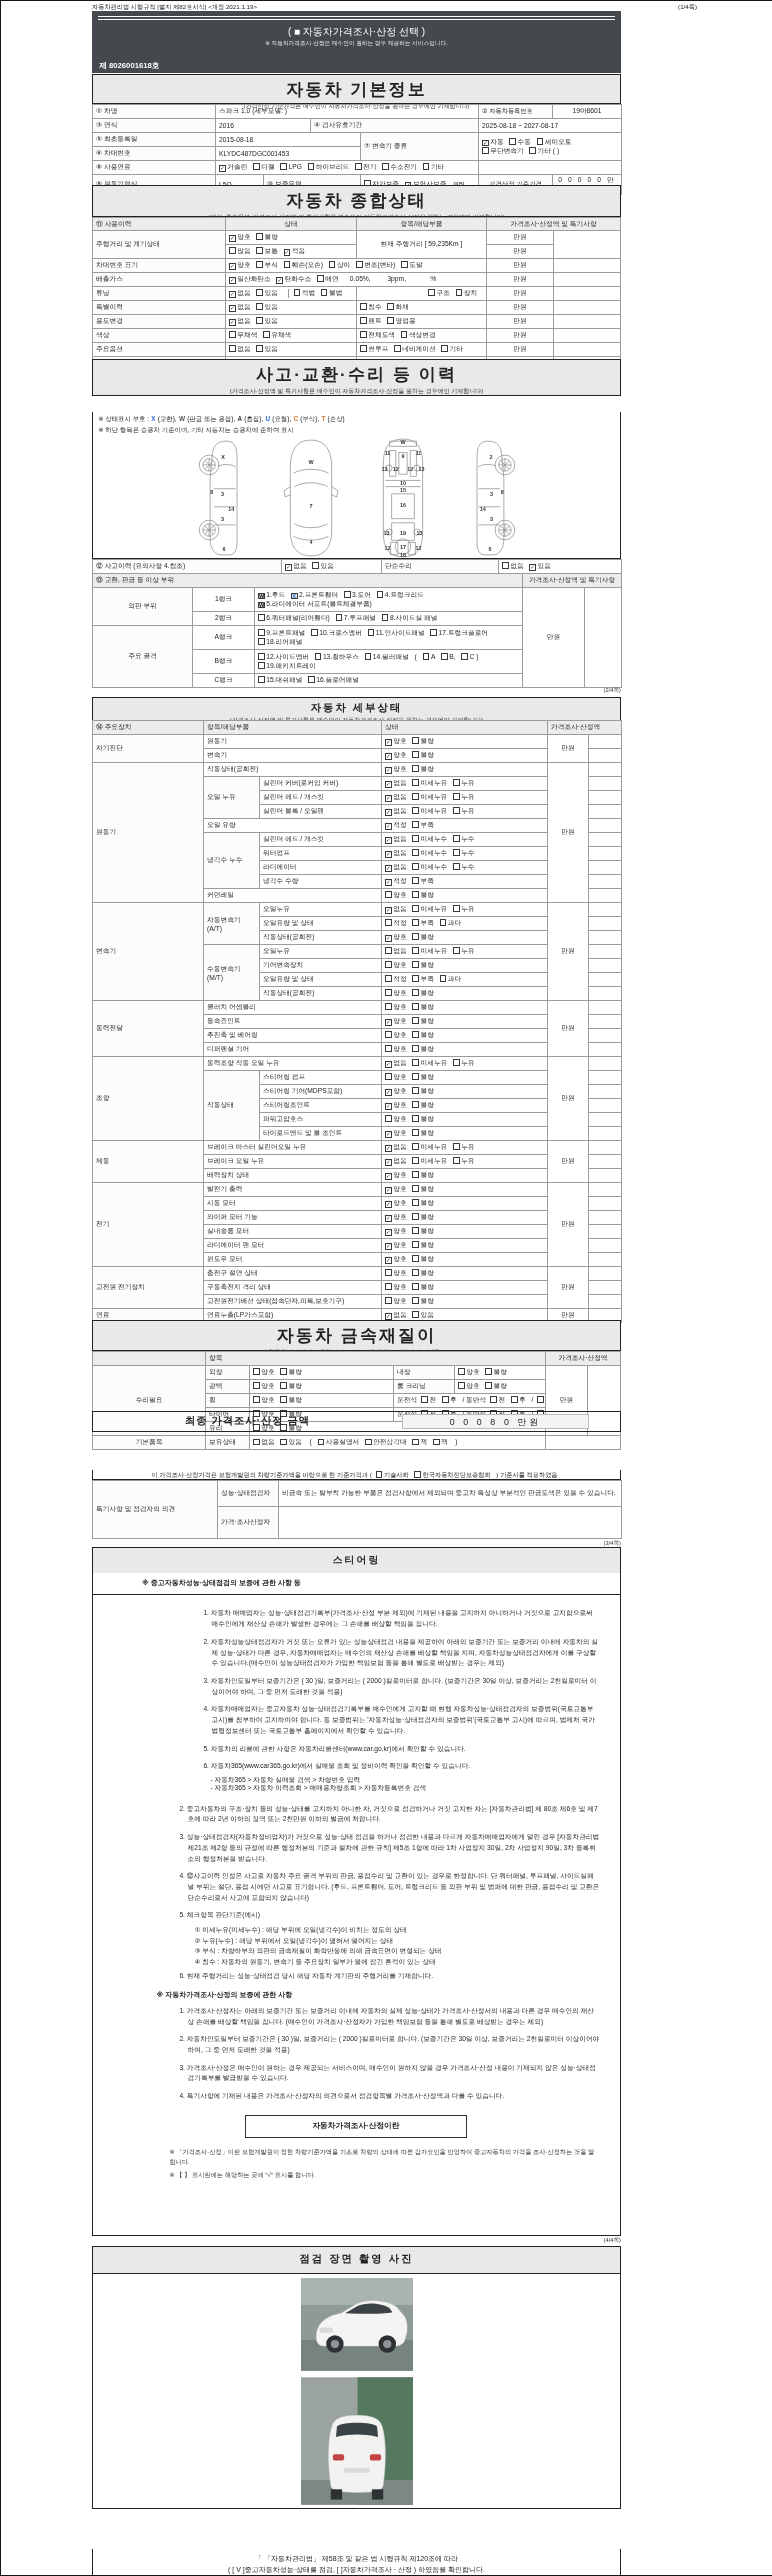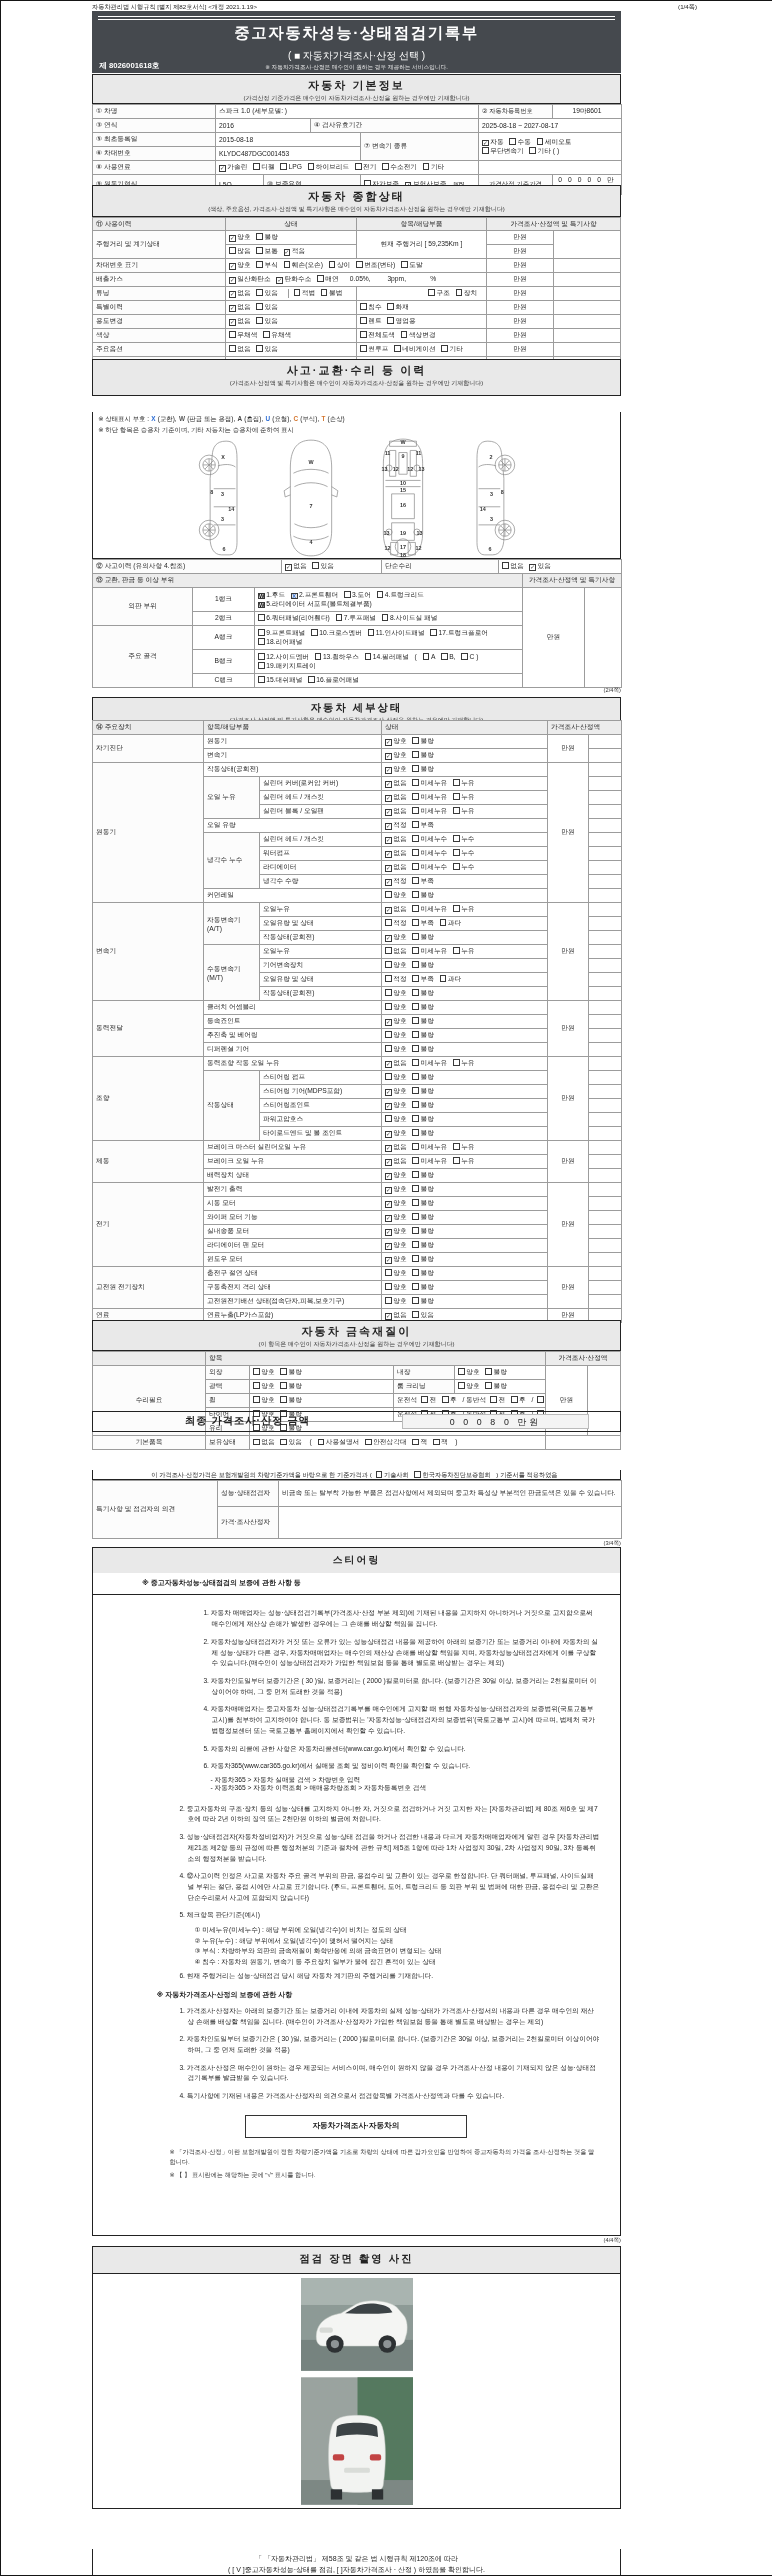--- a/index.html
+++ b/index.html
@@ -10,21 +10,21 @@
   .meta{display:flex;justify-content:space-between;font-size:6.2px;color:#222;width:605px}
   
   .titlebox{background:#45494e;color:#fff;height:62px;position:relative;padding-top:3.1px}
   .titlebox .rule{margin:2.1px 6.2px 0;border-top:1.5px solid #fff;border-bottom:0.5px solid #fff;height:3.1px}
   .titlebox h1{text-align:center;font-size:15.5px;letter-spacing:1.5px;margin-top:3.1px}
   .titlebox .tsub{text-align:center;font-size:10px;margin-top:5px}
   .titlebox .tnote{text-align:center;font-size:5.7px;margin-top:1.5px;color:#eee}
   .titlebox .docno{position:absolute;left:7.2px;bottom:2.1px;font-size:7.7px;font-weight:bold}
   
   .hdrbar{background:#e9e9e9;border:1px solid #222;text-align:center;padding:2.6px 0 3.1px}
-  .hdrbar .ht{font-size:11px;font-weight:bold;letter-spacing:2.1px}
+  .hdrbar .ht{font-size:17px;font-weight:bold;letter-spacing:2.1px}
   .hdrbar .hs{font-size:6px;color:#333;margin-top:1px}
   
   table{border-collapse:collapse;width:100%;table-layout:fixed}
   .tbl{border:1px solid #222}
   td{border:0.5px solid #9c9c9c;font-size:6.7px;padding:0.5px 3.1px;height:14px;overflow:hidden;vertical-align:middle}
   td.hc{background:#ececec;font-weight:normal}
   td.lb{background:#fcfcfc}
   td.amt{text-align:center}
   td.ctr{text-align:center}
   
@@ -75,21 +75,20 @@
 <body>
 <div class="frame"></div>
 
 <div class="sec meta" style="top:3.1px">
   <span>자동차관리법 시행규칙 [별지 제82호서식] &lt;개정 2021.1.19&gt;</span>
   <span>(1/4쪽)</span>
 </div>
 
 <div class="sec titlebox" style="top:11.3px">
   <div class="rule"></div>
-  <h1>중고자동차성능·상태점검기록부</h1>
   <div class="tsub">( ■ 자동차가격조사·산정 선택 )</div>
   <div class="tnote">※ 자동차가격조사·산정은 매수인이 원하는 경우 제공하는 서비스입니다.</div>
   <div class="docno">제 8026001618호</div>
 </div>
 
 <div class="sec hdrbar" style="top:74px;height:30px">
   <div class="ht">자동차 기본정보</div>
   <div class="hs">(가격산정 기준가격은 매수인이 자동차가격조사·산정을 원하는 경우에만 기재합니다)</div>
 </div>
 <div class="sec" style="top:104px" id="basicTbl">
@@ -767,21 +766,21 @@
     <div class="nt-ss" style="margin: -3.1px 5.2px 3.1px 87px;">① 미세누유(미세누수) : 해당 부위에 오일(냉각수)이 비치는 정도의 상태</div>
     <div class="nt-ss" style="margin: -3.1px 5.2px 3.1px 87px;">② 누유(누수) : 해당 부위에서 오일(냉각수)이 맺혀서 떨어지는 상태</div>
     <div class="nt-ss" style="margin: -3.1px 5.2px 3.1px 87px;">③ 부식 : 차량하부와 외판의 금속재질이 화학반응에 의해 금속표면이 변형되는 상태</div>
     <div class="nt-ss" style="margin: -3.1px 5.2px 3.1px 87px;">④ 침수 : 자동차의 원동기, 변속기 등 주요장치 일부가 물에 잠긴 흔적이 있는 상태</div>
     <div class="nt-i">6.  현재 주행거리는 성능·상태점검 당시 해당 자동차 계기판의 주행거리를 기재합니다.</div>
     <div class="nt-h">※ 자동차가격조사·산정의 보증에 관한 사항</div>
     <div class="nt-i">1.  가격조사·산정자는 아래의 보증기간 또는 보증거리 이내에 자동차의 실제 성능·상태가 가격조사·산정서의 내용과 다른 경우 매수인의 재산상 손해를 배상할 책임을 집니다. (매수인이 가격조사·산정자가 가입한 책임보험 등을 통해 별도로 배상받는 경우는 제외)</div>
     <div class="nt-i">2.  자동차인도일부터 보증기간은 ( 30 )일, 보증거리는 ( 2000 )킬로미터로 합니다. (보증기간은 30일 이상, 보증거리는 2천킬로미터 이상이어야 하며, 그 중 먼저 도래한 것을 적용)</div>
     <div class="nt-i">3.  가격조사·산정은 매수인이 원하는 경우 제공되는 서비스이며, 매수인이 원하지 않을 경우 가격조사·산정 내용이 기재되지 않은 성능·상태점검기록부를 발급받을 수 있습니다.</div>
     <div class="nt-i">4.  특기사항에 기재된 내용은 가격조사·산정자의 의견으로서 점검항목별 가격조사·산정액과 다를 수 있습니다.</div>
-    <div class="ntbox">자동차가격조사·자동차의</div>
+    <div class="ntbox">자동차가격조사·산정이란</div>
     <div class="nt-f">※ 「가격조사·산정」이란 보험개발원이 정한 차량기준가액을 기초로 차량의 상태에 따른 감가요인을 반영하여 중고자동차의 가격을 조사·산정하는 것을 말합니다.</div>
     <div class="nt-f">※ 【 】 표시란에는 해당하는 곳에 "√" 표시를 합니다.</div>
   </div>
 <div class="sec pgmark" style="top:2237px">(4/4쪽)</div>
 
 <div class="sec hdrbar" style="top:2246px;height:28px">
   <div class="ht" style="font-size:10.3px;padding-top:2.1px">점검 장면 촬영 사진</div>
 </div>
 <div class="sec photos" style="top:2274px">
   <svg class="ph" width="112" height="93" viewBox="0 0 218 180">

